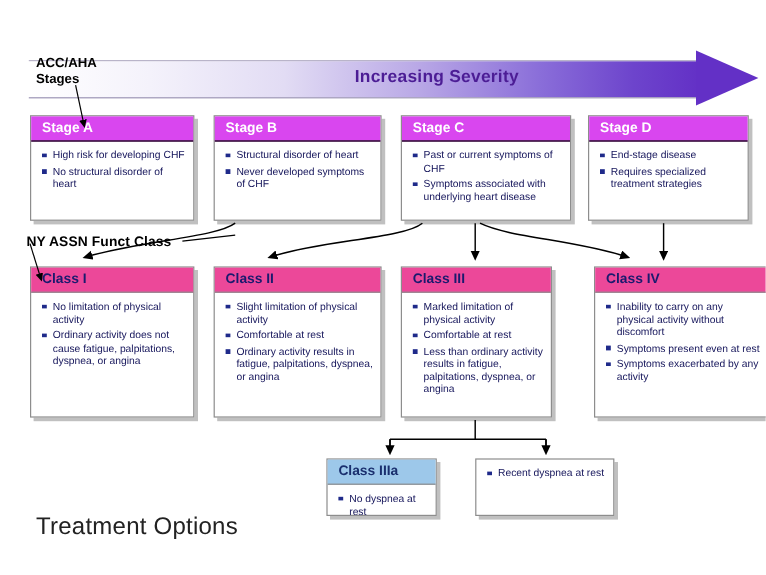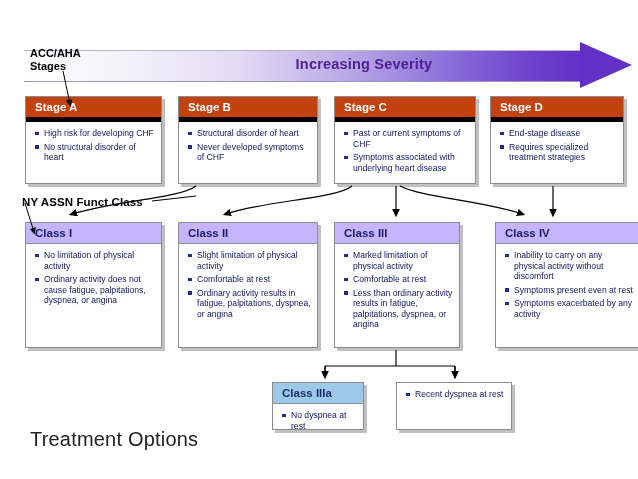--- a/index.html
+++ b/index.html
@@ -23,22 +23,22 @@
       font-size:11px;font-weight:bold;line-height:13px;color:#000;}
   .ny-label{position:absolute;left:22px;top:196px;
       font-size:11.5px;font-weight:bold;color:#000;letter-spacing:.1px;}
   .treatment-label{position:absolute;left:30px;top:428px;
       font-size:20px;color:#222;letter-spacing:.2px;}
 
   
   .card{position:absolute;background:#ffffff;border:1px solid #8d8d8d;
         box-shadow:3px 3px 0 rgba(140,140,140,.55);box-sizing:border-box;}
   .card-head{font-size:11.5px;font-weight:bold;padding:4px 8px 4px 9px;box-sizing:border-box;}
-  .head-stage{background:#c2410c;color:#ffffff;border-bottom:5px solid #000000;}
-  .head-class{background:#c4b5fd;color:#1a1a6e;border-bottom:1px solid #8d8d8d;}
+  .head-stage{background:#d946ef;color:#ffffff;border-bottom:1px solid #000000;}
+  .head-class{background:#ec4899;color:#1a1a6e;border-bottom:1px solid #8d8d8d;}
   .head-sub{background:#9dc8ea;color:#1a2f6e;border-bottom:1px solid #8d8d8d;}
   .card-body{padding:6px 6px 5px 7px;}
   .card-body ul{list-style:none;margin:0;padding:0;}
   .card-body li{position:relative;padding-left:11px;margin-bottom:3px;
       font-size:8.6px;line-height:10.5px;color:#14145a;}
   .card-body li:before{content:"";position:absolute;left:2px;top:3.5px;
       width:3.5px;height:3.5px;background:#1f2a8a;}
 
   
   .stage{top:96px;height:88px;}

